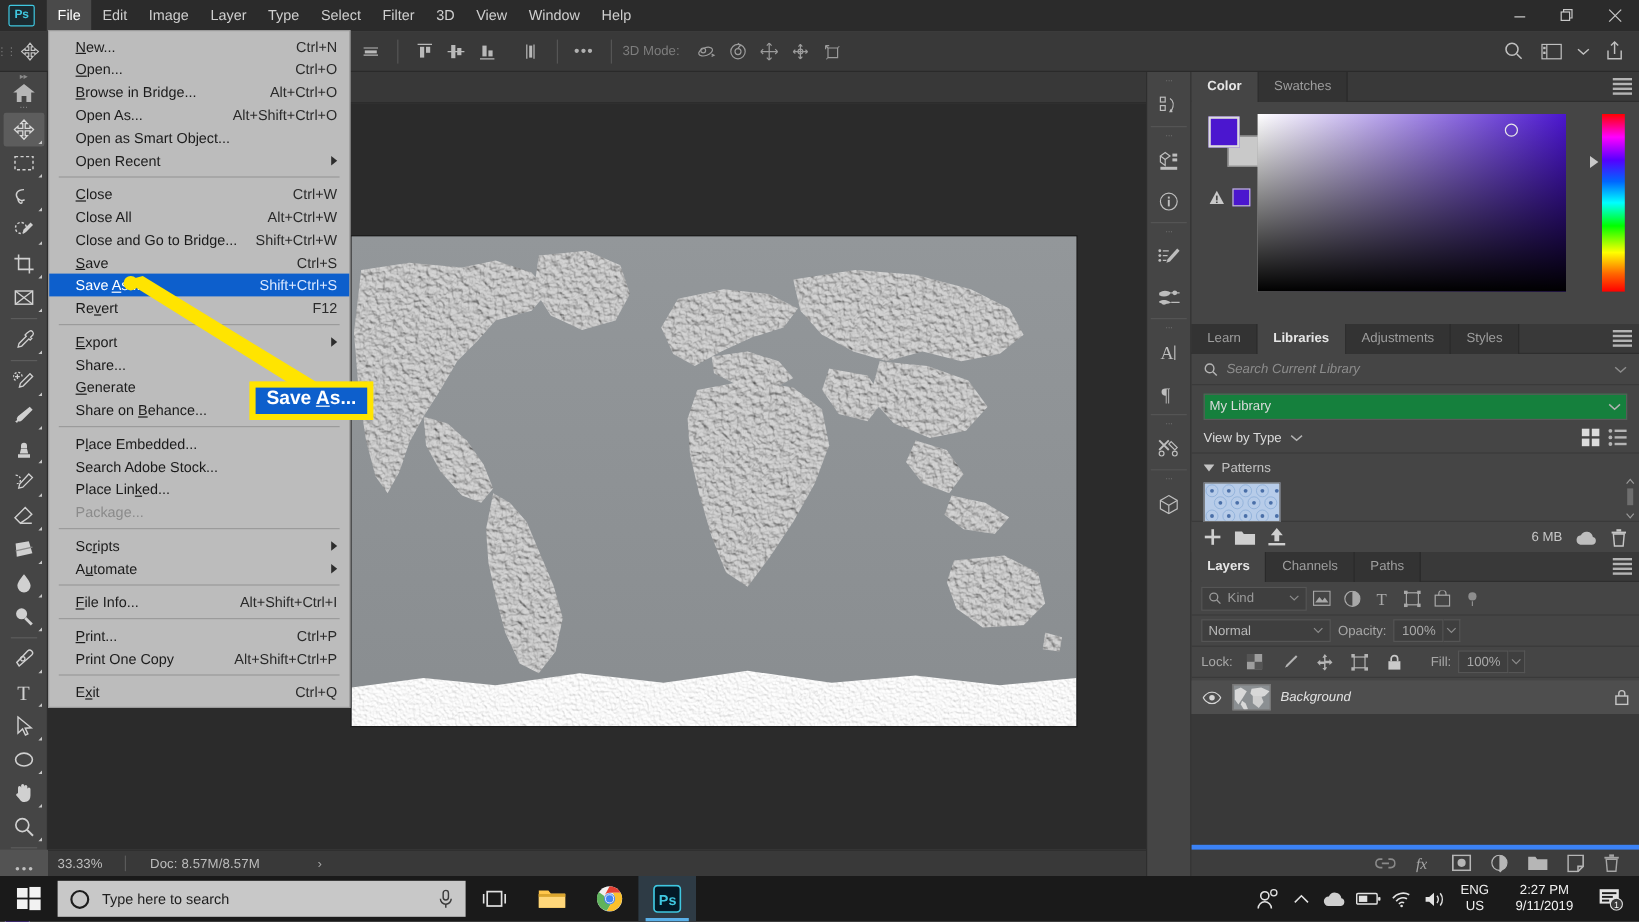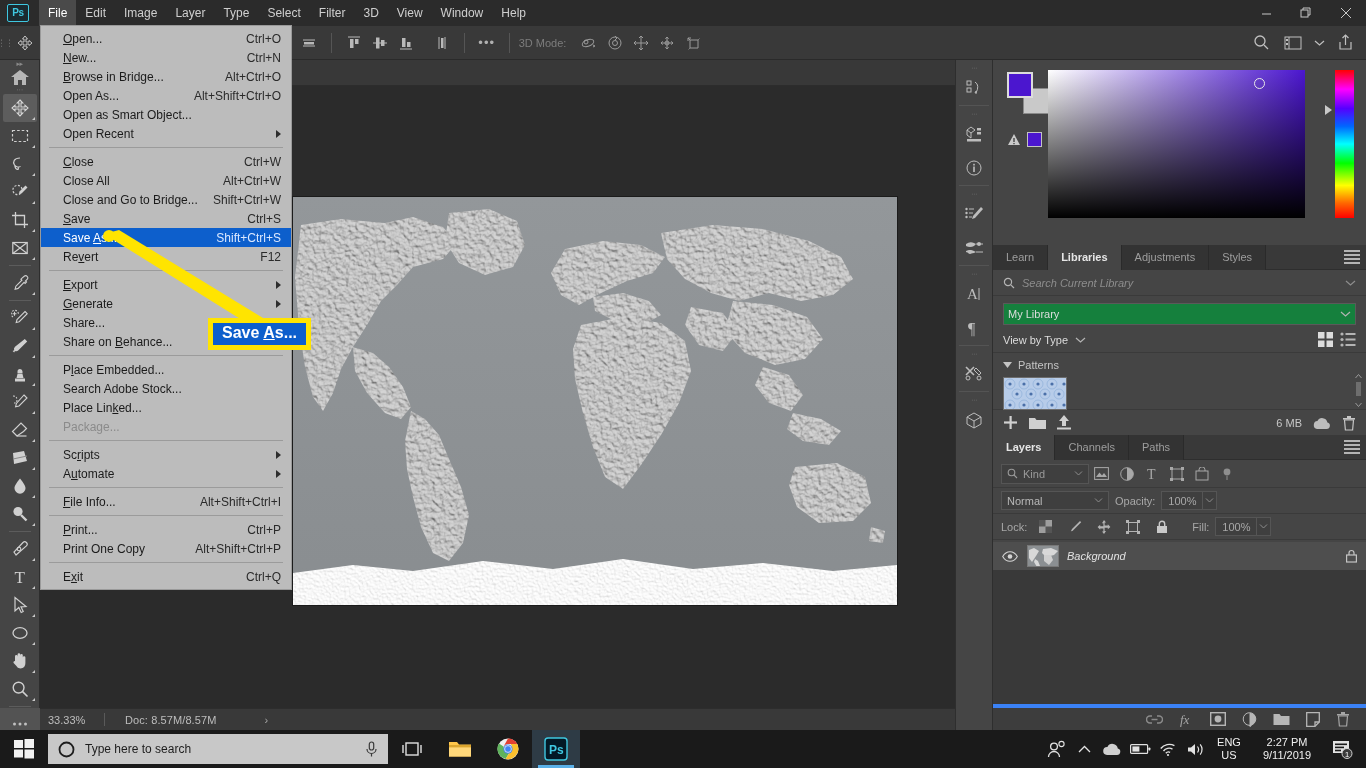--- a/index.html
+++ b/index.html
@@ -760,20 +760,30 @@
     <div class="rail-ico">
       <svg width="18" height="18" viewBox="0 0 18 18">
           <path d="M9 2 L16 6 V13 L9 17 L2 13 V6 Z" fill="none" stroke="#bdbdbd"></path>
           <path d="M2 6 L9 10 L16 6 M9 10 V17" fill="none" stroke="#bdbdbd"></path>
         </svg>
     </div>
   </div>
 
   <div class="panels">
 
+    <div class="panel-tabs" id="color-tabs">
+        <div class="ptab act">Color</div>
+        <div class="ptab">Swatches</div>
+        <div class="pmenu">
+          <i></i>
+          <i></i>
+          <i></i>
+          <i></i>
+        </div>
+      </div>
     <div class="color-panel">
       <div class="cp-left">
         <div class="cp-bg"></div>
         <div class="cp-fg"></div>
         <div class="cp-warn">
           <svg width="14" height="13" viewBox="0 0 14 13">
               <path d="M7 1 L13 12 H1 Z" fill="#c9c9c9"></path>
               <rect x="6.3" y="5" width="1.4" height="4" fill="#454545"></rect>
               <rect x="6.3" y="10" width="1.4" height="1.2" fill="#454545"></rect>
             </svg>
@@ -1088,26 +1098,26 @@
       <svg width="14" height="16" viewBox="0 0 14 16">
           <rect x="1" y="3" width="12" height="1.5" fill="#a5a5a5"></rect>
           <path d="M2.5 5 h9 l-0.9 10 h-7.2 z" fill="none" stroke="#a5a5a5" stroke-width="1.2"></path>
           <rect x="5" y="1" width="4" height="2" fill="#a5a5a5"></rect>
         </svg>
     </div>
   </div>
 
   <div class="filemenu" id="filemenu">
       <div class="fm-item">
+        <span class="lbl"><u>N</u>ew...</span>
+        <span class="sc">Ctrl+N</span>
+      </div>
+      <div class="fm-item">
         <span class="lbl"><u>O</u>pen...</span>
         <span class="sc">Ctrl+O</span>
-      </div>
-      <div class="fm-item">
-        <span class="lbl"><u>N</u>ew...</span>
-        <span class="sc">Ctrl+N</span>
       </div>
       <div class="fm-item">
         <span class="lbl"><u>B</u>rowse in Bridge...</span>
         <span class="sc">Alt+Ctrl+O</span>
       </div>
       <div class="fm-item">
         <span class="lbl">Open As...</span>
         <span class="sc">Alt+Shift+Ctrl+O</span>
       </div>
       <div class="fm-item">
@@ -1141,25 +1151,25 @@
       <div class="fm-item">
         <span class="lbl">Re<u>v</u>ert</span>
         <span class="sc">F12</span>
       </div>
       <div class="fm-sep"></div>
       <div class="fm-item">
         <span class="lbl"><u>E</u>xport</span>
         <span class="sub"></span>
       </div>
       <div class="fm-item">
+        <span class="lbl">Share...</span>
+      </div>
+      <div class="fm-item">
         <span class="lbl"><u>G</u>enerate</span>
         <span class="sub"></span>
-      </div>
-      <div class="fm-item">
-        <span class="lbl">Share...</span>
       </div>
       <div class="fm-item">
         <span class="lbl">Share on <u>B</u>ehance...</span>
       </div>
       <div class="fm-sep"></div>
       <div class="fm-item">
         <span class="lbl">P<u>l</u>ace Embedded...</span>
       </div>
       <div class="fm-item">
         <span class="lbl">Search Adobe Stock...</span>

